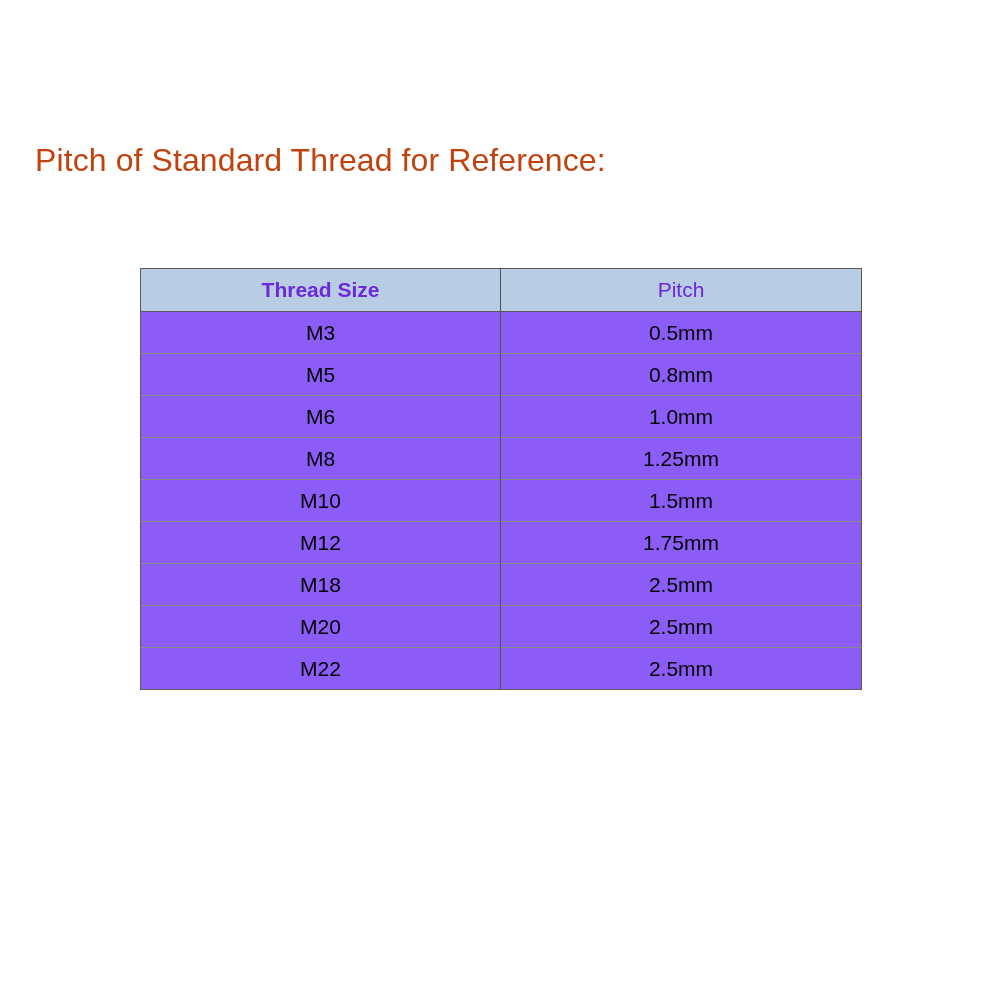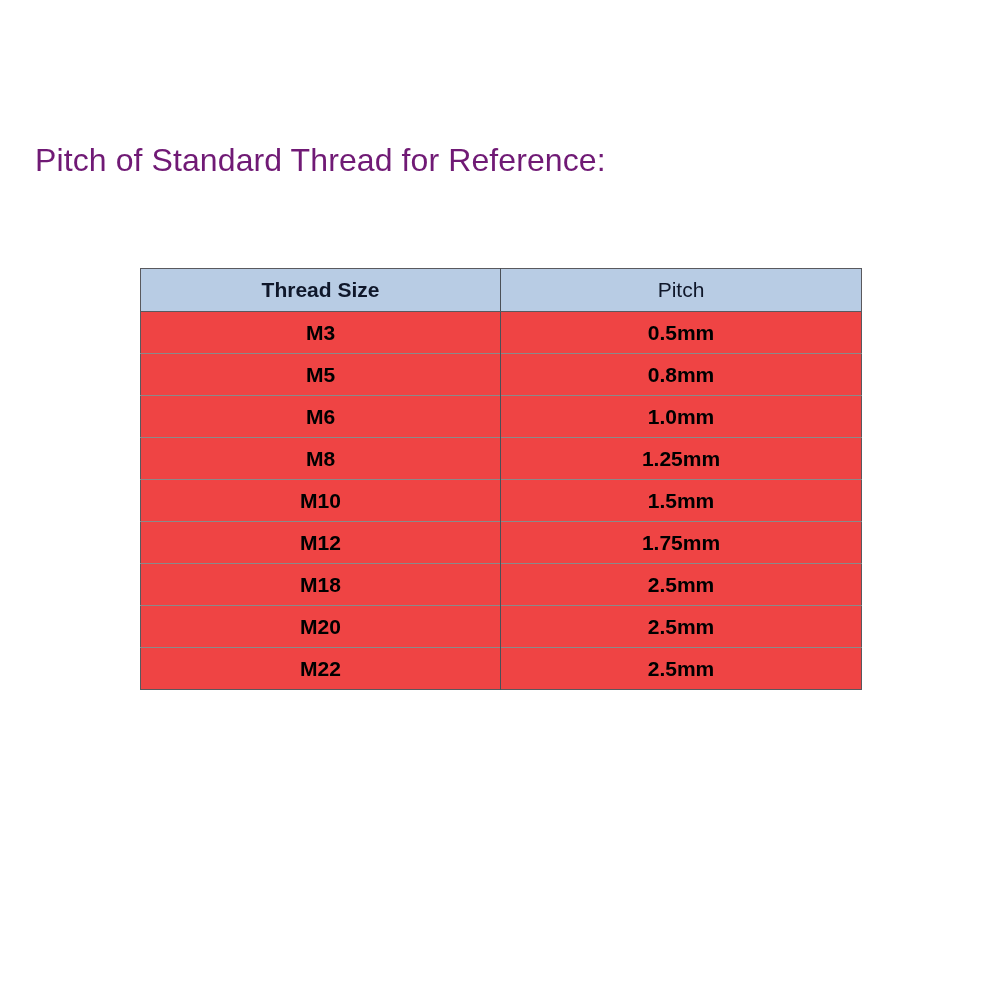--- a/index.html
+++ b/index.html
@@ -26,21 +26,21 @@
   }
 
   #page-title {
     position: absolute;
     left: 35px;
     top: 140px;
     font-size: 32px;
     font-weight: 400;
     line-height: 40px;
     letter-spacing: 0.1px;
-    color: #701a75;
+    color: #c2410c;
     white-space: nowrap;
   }
 
   #pitch-table-wrap {
     position: absolute;
     left: 140px;
     top: 268px;
     width: 721px;
   }
 
@@ -59,38 +59,38 @@
     text-align: center;
     vertical-align: middle;
     padding: 0;
     margin: 0;
   }
 
   table.pitch-table thead th {
     height: 42px;
     background: #b8cce4;
     font-size: 21px;
-    color: #0f172a;
+    color: #6d28d9;
     border-bottom: 1.5px solid #59595e;
   }
 
   th.th-size {
     font-weight: 700;
     border-right: 1.5px solid #4b5057;
   }
 
   th.th-pitch {
     font-weight: 400;
   }
 
   table.pitch-table tbody td {
     height: 41px;
-    background: #ef4444;
+    background: #8b5cf6;
     font-size: 21px;
-    font-weight: 700;
+    font-weight: 400;
     color: #000000;
     border-top: 1.2px solid #8a8a8a;
   }
 
   table.pitch-table tbody tr:first-child td {
     border-top: none;
   }
 
   td.cell-size {
     border-right: 1.5px solid #4b5057;

